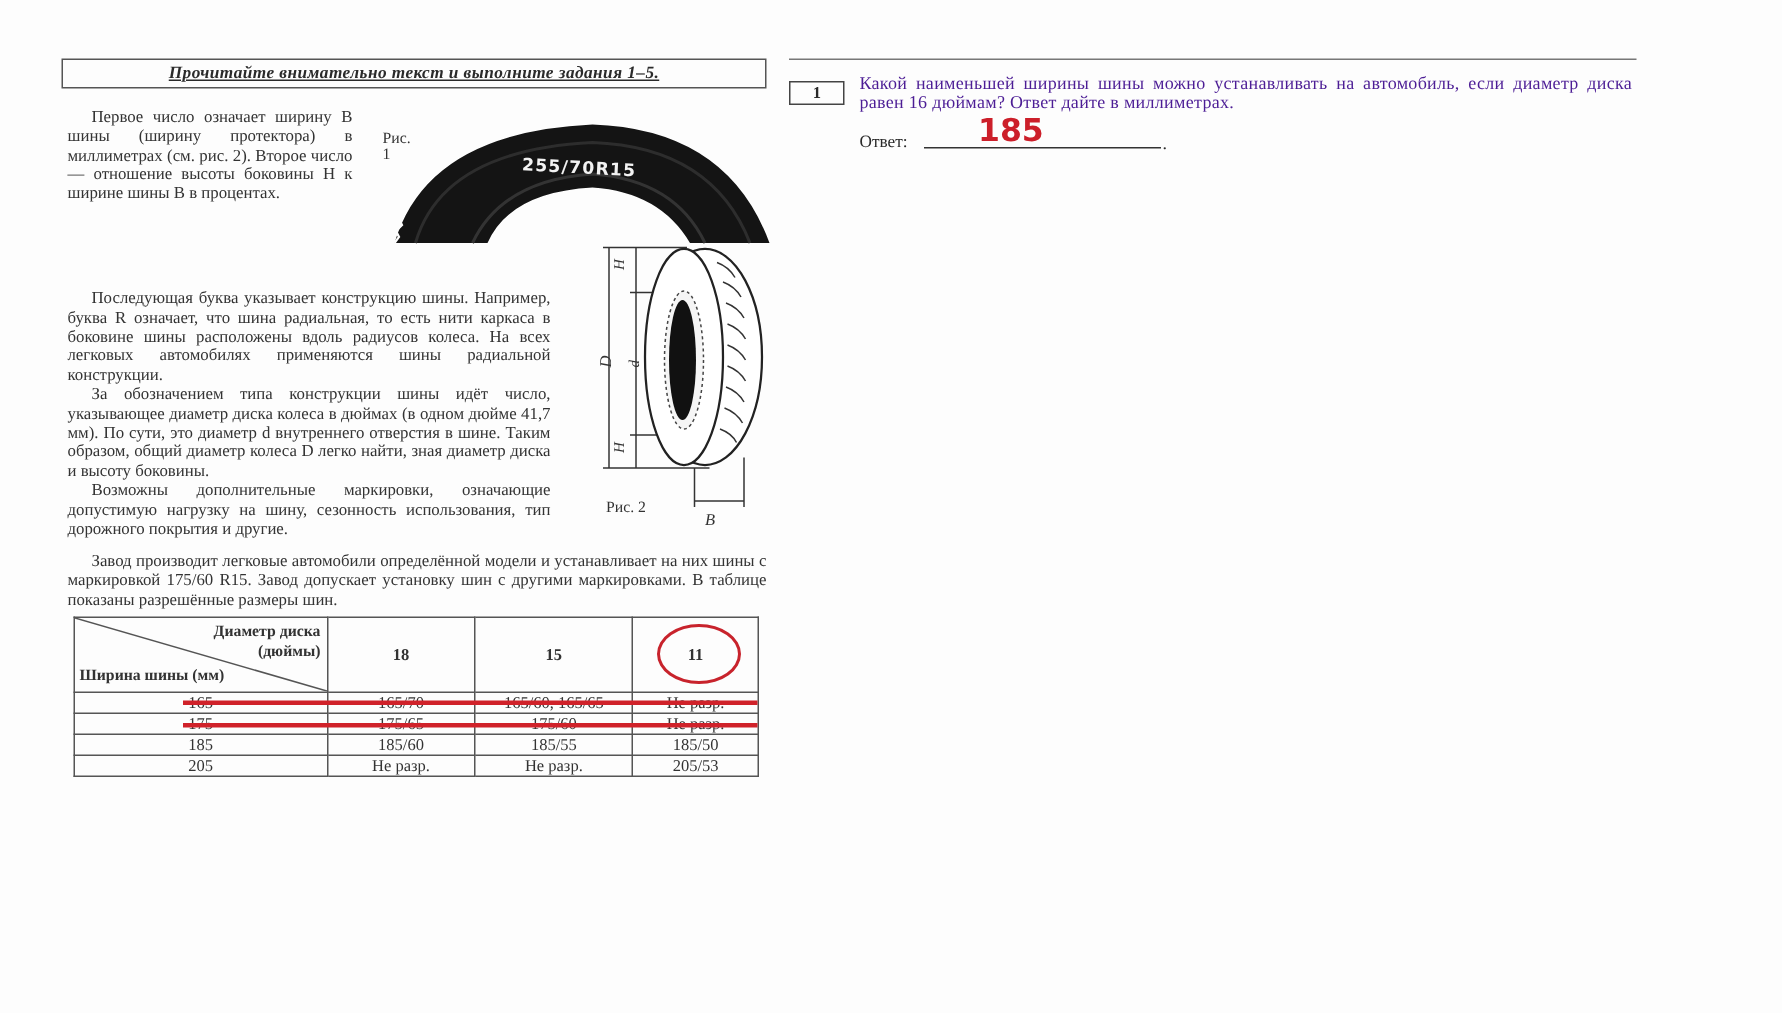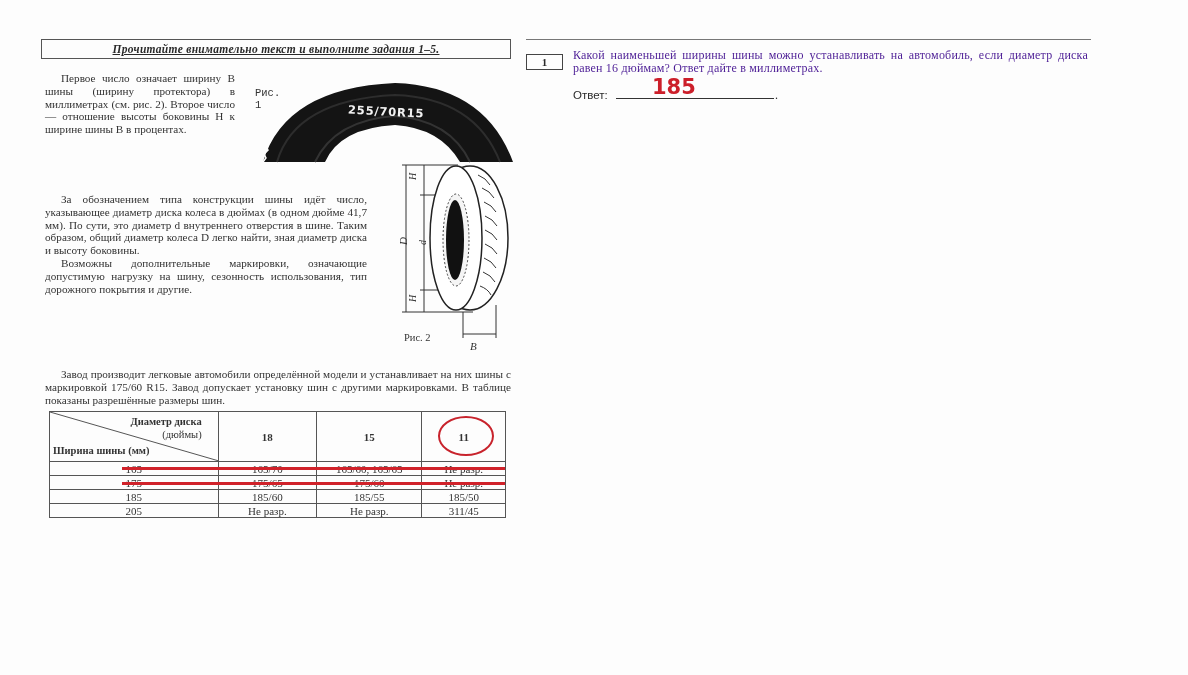--- a/index.html
+++ b/index.html
@@ -14,53 +14,53 @@
     font-family:"Liberation Serif", serif; font-style:italic; font-weight:bold; font-size:11.5px; letter-spacing:0.3px;text-decoration:underline;
   }
   .para {
     font-family:"Liberation Serif", serif; font-size:11.2px; line-height:12.8px; color:#333;
     text-align:justify;
   }
   .para p { margin:0; text-indent:16px; }
   .intro { left:45px; top:72px; width:190px; }
   .body2 { left:45px; top:193px; width:322px; }
   .body3 { left:45px; top:368px; width:466px; }
-  .fig-caption { font-family:Liberation Mono, monospace; font-size:10.5px; color:#333; }
+  .fig-caption { font-family:Liberation Serif, serif; font-size:10.5px; color:#333; }
   .tire1 { left:255px; top:78px; }
   .tire2 { left:398px; top:160px; }
 
   table.sizes {
     position:absolute; left:49px; top:411px; width:457px; border-collapse:collapse;
     font-family:"Liberation Serif", serif; font-size:11px; color:#333;
   }
   table.sizes td, table.sizes th { border:1px solid #555; text-align:center; padding:0; height:13px; }
   table.sizes th { font-weight:bold; height:49px; font-size:11px; }
   .diag-cell { position:relative; width:169px; }
   .diag-cell svg { position:absolute; left:0; top:0; }
-  .diag-top { position:absolute; right:16px; top:3px; text-align:right; font-weight:bold; font-size:10.5px; line-height:13px; }
-  .diag-top span.sub { font-weight:normal; }
+  .diag-top { position:absolute; right:4px; top:3px; text-align:right; font-weight:bold; font-size:10.5px; line-height:13px; }
+  .diag-top span.sub { font-weight:bold; }
   .diag-bot { position:absolute; left:3px; bottom:5px; font-weight:bold; font-size:10.5px; }
   .diag-bot span.sub { font-weight:bold; }
   .strike-row td { position:relative; }
   .circle16 {
     position:absolute; left:438px; top:416px; width:56px; height:40px; border:2.5px solid #c8232c; border-radius:50%;
     box-sizing:border-box;
   }
   .redline { position:absolute; height:2.5px; background:#d0222a; }
 
   .qnum {
     left:526px; top:54px; width:37px; height:16px; border:1.3px solid #444; box-sizing:border-box;
     font-family:"Liberation Serif", serif; font-size:11px; font-weight:bold; display:flex; align-items:center; justify-content:center;
   }
   .topline { left:526px; top:39px; width:565px; height:1.3px; background:#777; }
   .question {
     left:573px; top:49px; width:515px; font-family:"Liberation Serif", serif; font-size:12px; line-height:13px;
     text-align:justify; color:#4c1d95; letter-spacing:0.2px;
   }
-  .answer-label { left:573px; top:89px; font-family:Liberation Sans, sans-serif; font-size:11.5px; }
+  .answer-label { left:573px; top:89px; font-family:Liberation Serif, serif; font-size:11.5px; }
   .answer-line { left:616px; top:98px; width:158px; border-bottom:1px solid #333; height:0; }
   .answer-dot { left:775px; top:88px; font-size:12px; font-family:"Liberation Serif", serif; }
   .answer-value {
     left:652px; top:75px; font-family:"DejaVu Sans", sans-serif; font-weight:bold; font-size:21px; color:#cc1f2a;
   }
 </style>
 </head>
 <body>
 
 <div class="abs header-box">
@@ -76,20 +76,21 @@
   <svg width="260" height="85" viewBox="0 0 260 85" style="position:absolute;left:0;top:0">
     <path d="M8 84 Q30 10 140 5 Q230 8 258 84 L205 84 Q185 50 140 47 Q85 50 70 84 Z" fill="#141414"></path>
     <path d="M22 84 Q40 22 140 17 Q220 20 245 84" fill="none" stroke="#2d2d2d" stroke-width="2"></path>
     <path d="M60 84 Q80 42 140 38 Q195 42 215 84" fill="none" stroke="#333" stroke-width="2"></path>
     <path d="M8 84 l3 -4 l-2 -4 l4 -4 l-2 -4 l4 -4 l-1 -4 l4 -4" fill="none" stroke="#fdfdfd" stroke-width="1.5"></path>
     <text x="93" y="37" fill="#f2f2f2" font-family="DejaVu Sans, sans-serif" font-weight="bold" font-size="11.5" letter-spacing="0.8" transform="rotate(3 120 33)">255/70R15</text>
   </svg>
 </div>
 
 <div class="abs para body2">
+  <p>Последующая буква указывает конструкцию шины. Например, буква R означает, что шина радиальная, то есть нити каркаса в боковине шины расположены вдоль радиусов колеса. На всех легковых автомобилях применяются шины радиальной конструкции.</p>
   <p>За обозначением типа конструкции шины идёт число, указывающее диаметр диска колеса в дюймах (в одном дюйме 41,7 мм). По сути, это диаметр d внутреннего отверстия в шине. Таким образом, общий диаметр колеса D легко найти, зная диаметр диска и высоту боковины.</p>
   <p>Возможны дополнительные маркировки, означающие допустимую нагрузку на шину, сезонность использования, тип дорожного покрытия и другие.</p>
 </div>
 
 <div class="abs tire2">
   <svg width="120" height="200" viewBox="0 0 120 200">
 
     <line x1="8" y1="5" x2="8" y2="152" stroke="#333" stroke-width="1"></line>
     <line x1="4" y1="5" x2="60" y2="5" stroke="#333" stroke-width="1"></line>
     <line x1="4" y1="152" x2="75" y2="152" stroke="#333" stroke-width="1"></line>
@@ -165,21 +166,21 @@
   <tr>
     <td>185</td>
     <td>185/60</td>
     <td>185/55</td>
     <td>185/50</td>
   </tr>
   <tr>
     <td>205</td>
     <td>Не разр.</td>
     <td>Не разр.</td>
-    <td>311/45</td>
+    <td>205/53</td>
   </tr>
 </tbody>
   </table>
 
 <div class="circle16"></div>
 <div class="redline" style="left:122px; top:467px; width:383px;"></div>
 <div class="redline" style="left:122px; top:482px; width:383px;"></div>
 
 <div class="abs topline"></div>
 <div class="abs qnum">

